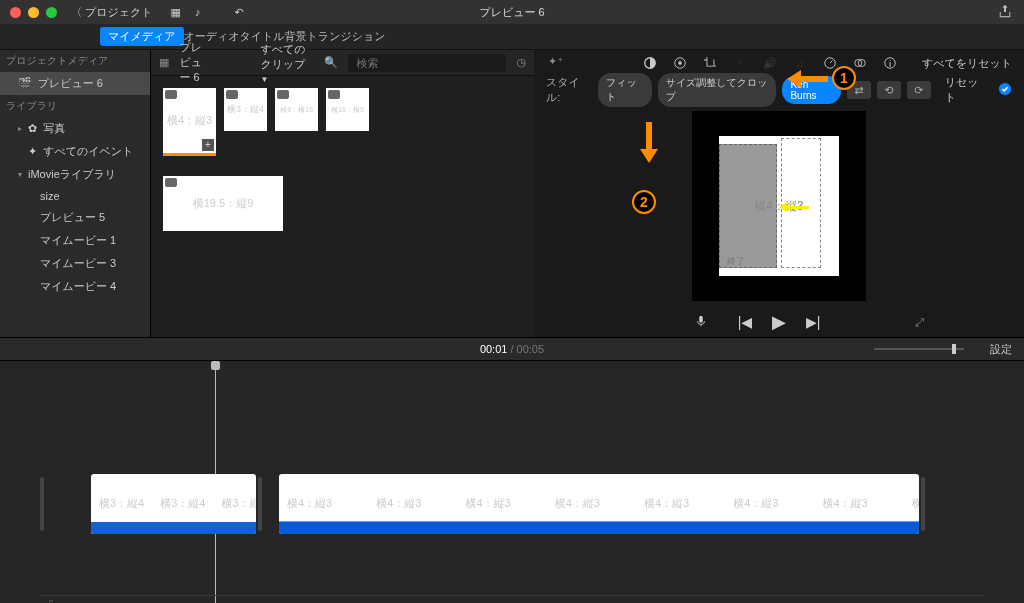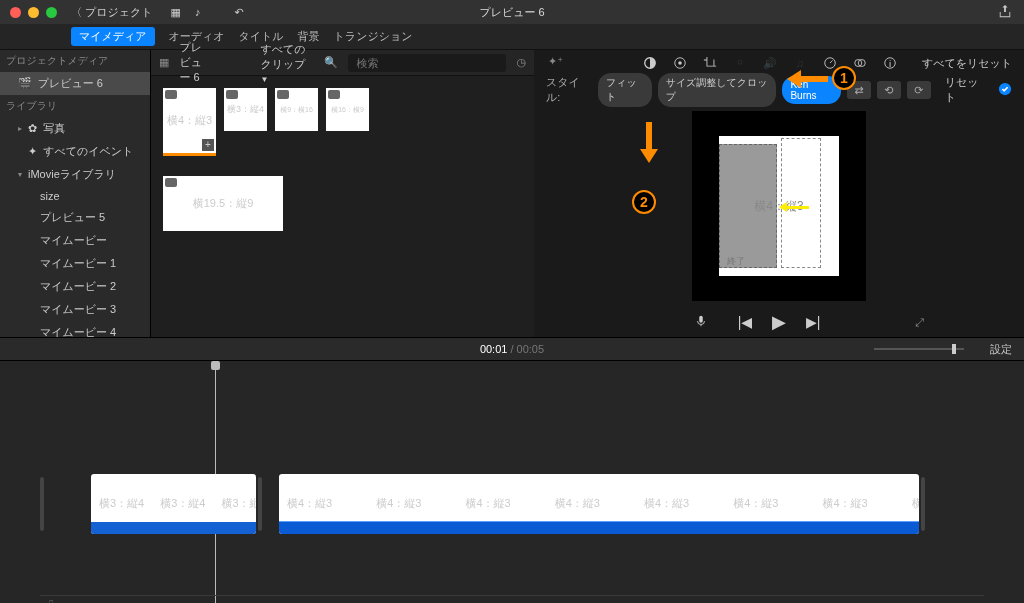--- a/index.html
+++ b/index.html
@@ -7,21 +7,21 @@
 .titlebar{height:24px;background:#323232;display:flex;align-items:center;position:relative}
 .traffic{display:flex;gap:7px;padding-left:10px}
 .dot{width:11px;height:11px;border-radius:50%}
 .red{background:#ff5f57}.yellow{background:#febc2e}.green{background:#28c840}
 .back-btn{margin-left:14px;color:#aaa;display:flex;align-items:center;gap:3px}
 .title-center{position:absolute;left:50%;transform:translateX(-50%);color:#ddd}
 .share-icon{position:absolute;right:12px;color:#888}
 .tb-icons{margin-left:18px;display:flex;gap:14px;color:#888}
 .main{display:flex;height:287px}
 .left{width:151px;background:#2a2a2a;border-right:1px solid #000}
-.tabs-row{height:26px;display:flex;align-items:center;padding-left:71px;gap:14px;background:#252525;border-bottom:1px solid #111}
+.tabs-row{height:26px;display:flex;align-items:center;padding-left:100px;gap:0;background:#252525;border-bottom:1px solid #111}
 .tab{color:#bbb}.tab.active{background:#0a84ff;color:#fff;padding:2px 8px;border-radius:3px}
 .section-hdr{padding:4px 6px;color:#888;font-size:10px}
 .tree-item{padding:4px 8px 4px 18px;color:#ccc;display:flex;align-items:center;gap:6px}
 .tree-item.sel{background:#4a4a4a}
 .tree-item.sub{padding-left:40px}
 .disc{color:#888;font-size:8px}
 .mid{flex:1;background:#1f1f1f;display:flex;flex-direction:column}
 .browse-hdr{height:26px;display:flex;align-items:center;gap:10px;padding:0 8px;border-bottom:1px solid #111;background:#252525}
 .search{flex:1;background:#1a1a1a;border:none;border-radius:3px;padding:3px 8px;color:#888}
 .clips{padding:12px;display:flex;flex-wrap:wrap;gap:8px;align-content:flex-start}
@@ -136,27 +136,21 @@
       <span class="disc">▾</span>
       <span>iMovieライブラリ</span>
     </div>
     <div class="tree-item sub">
         <span>size</span>
       </div>
     <div class="tree-item sub">
         <span>プレビュー 5</span>
       </div>
     <div class="tree-item sub">
-        <span>マイムービー</span>
-      </div>
-    <div class="tree-item sub">
         <span>マイムービー 1</span>
-      </div>
-    <div class="tree-item sub">
-        <span>マイムービー 2</span>
       </div>
     <div class="tree-item sub">
         <span>マイムービー 3</span>
       </div>
     <div class="tree-item sub">
         <span>マイムービー 4</span>
       </div>
   </div>
 
   <div class="mid">

